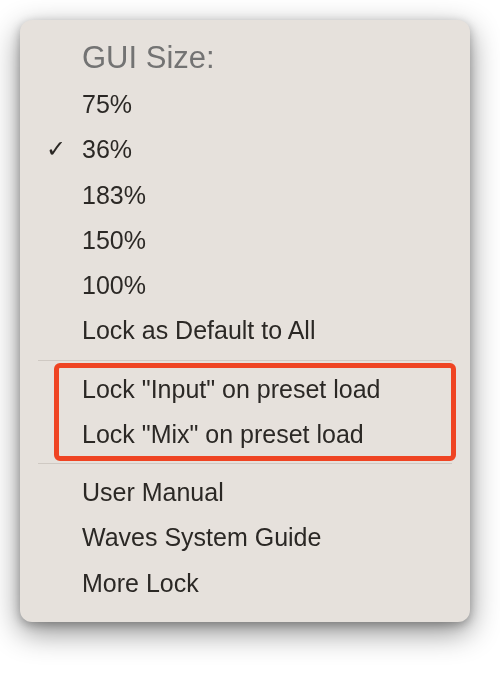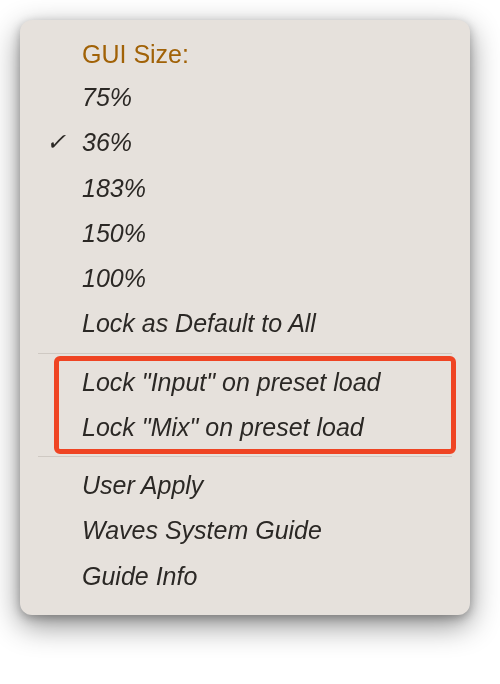--- a/index.html
+++ b/index.html
@@ -17,33 +17,32 @@
     }
     .menu {
       background: #e6e1dc;
       border-radius: 12px;
       box-shadow: 0 10px 30px rgba(0,0,0,0.45), 0 3px 10px rgba(0,0,0,0.25);
       padding: 14px 0 16px 0;
       width: 450px;
       position: relative;
     }
     .menu-header {
-      color: #a16207;
-      font-size: 25px;
+      color: #737373;
+      font-size: 31px;
       font-weight: 400;
       padding: 6px 24px 6px 62px;
     }
     .menu-item {
       font-size: 25px;
       color: #2b2825;
       padding: 7px 24px 7px 62px;
       position: relative;
       cursor: default;
       line-height: 1.25;
-      font-style: italic;
     }
     .menu-item .check {
       position: absolute;
       left: 26px;
       top: 7px;
       font-size: 24px;
       color: #2b2825;
     }
     .divider {
       height: 1px;
@@ -104,24 +103,24 @@
     </div>
     <div class="menu-item">
       <span>Lock "Mix" on preset load</span>
     </div>
     <div class="highlight-box" style="left:34px; right:14px; top:-4px; bottom:-4px;"></div>
   </div>
 
   <div class="divider"></div>
 
   <div class="menu-item">
-    <span>User Apply</span>
+    <span>User Manual</span>
   </div>
 
   <div class="menu-item">
     <span>Waves System Guide</span>
   </div>
 
   <div class="menu-item">
-    <span>Guide Info</span>
+    <span>More Lock</span>
   </div>
 
 </div>
 
 </body></html>

